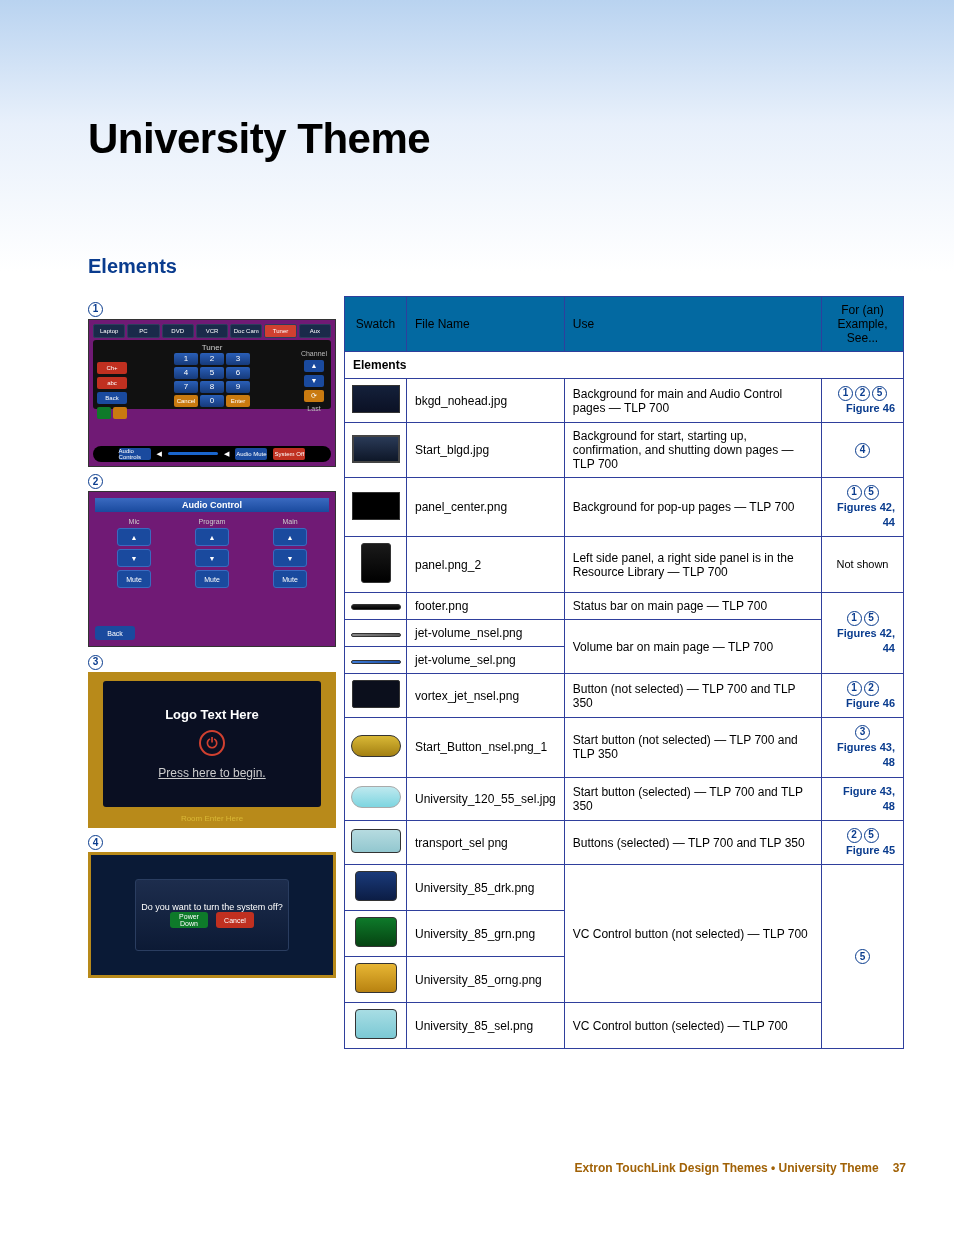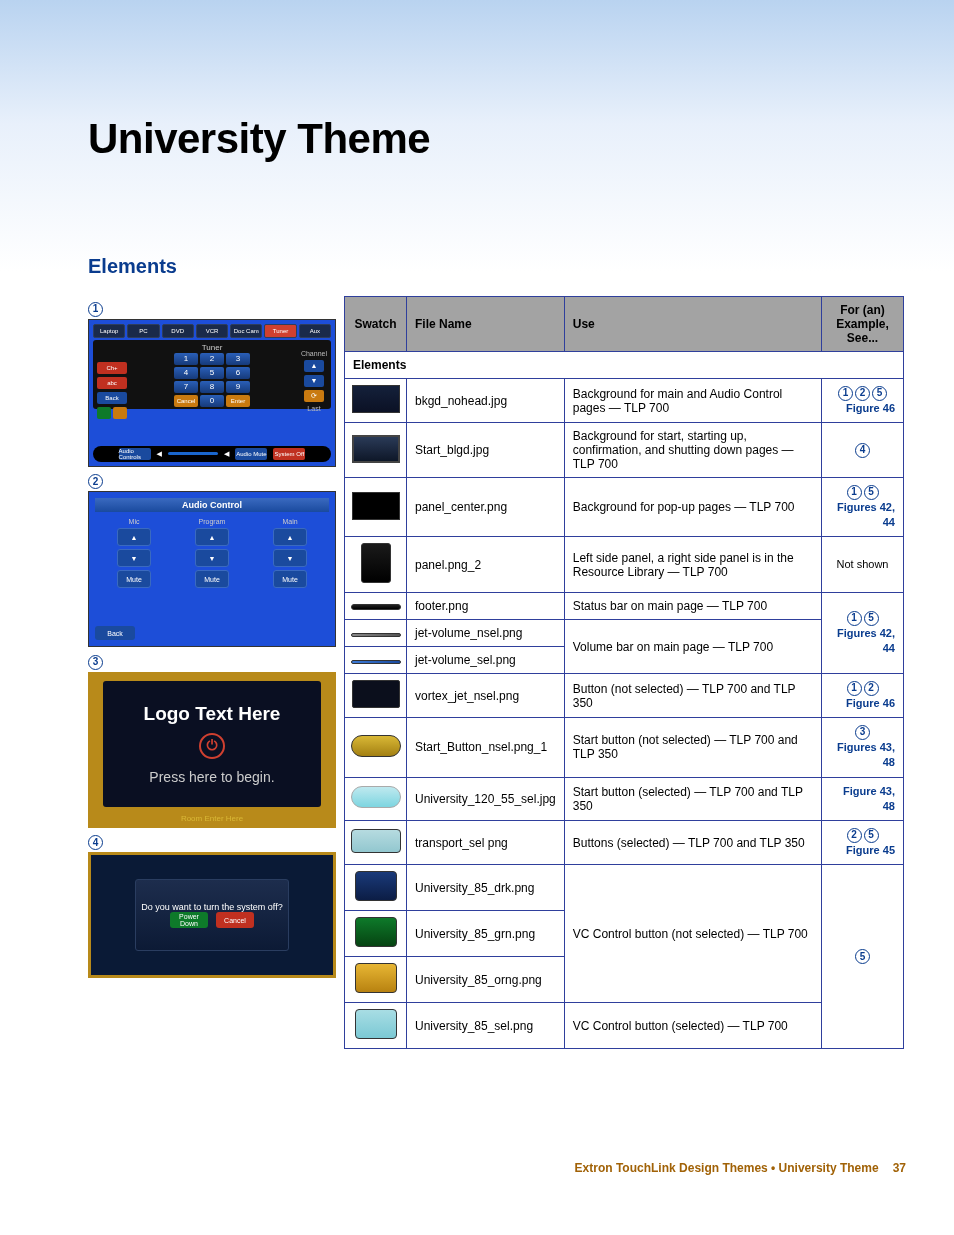--- a/index.html
+++ b/index.html
@@ -26,26 +26,26 @@
   }
   .content {
     display: flex;
     padding: 6px 48px 0 88px;
     gap: 6px;
   }
   .left-col { width: 250px; flex-shrink: 0; }
   .left-col .callout { color:#0a3c8e; font-size:13px; font-weight:700; margin:4px 0 2px; }
   .circ { display:inline-flex; align-items:center; justify-content:center; width:15px;height:15px;border:1.4px solid #0a3c8e;border-radius:50%;font-size:10px;color:#0a3c8e;font-weight:700;line-height:1; }
   .thumb { width: 248px; border:1px solid #333; margin-bottom:6px; position:relative; }
-  .thumb.black { background:#1d4ed8; }
+  .thumb.black { background:#701a75; }
 
   
   table { border-collapse: collapse; width: 560px; font-size: 12px; }
   th, td { border:1.5px solid #2f3f9c; padding:6px 8px; vertical-align:middle; text-align:left; }
-  th { font-weight:700; background:#a3a3a3; }
+  th { font-weight:400; background:#0369a1; }
   th.center, td.center { text-align:center; }
   td.swatch-cell { width:62px; text-align:center; padding:6px 4px; }
   td.fname { width:150px; }
   td.ref { width:82px; text-align:center; color:#0a3c8e; font-weight:700; font-size:11px; line-height:1.4; }
   td.ref .circ { margin:0 1px; }
   td.ref a { color:#0a3c8e; text-decoration:none; display:block;text-align:right; }
   .section-row td { font-weight:700; background:#fff; }
 
   
   .sw { display:inline-block; border:1px solid #333; }
@@ -89,23 +89,23 @@
   .t2-bar { background:linear-gradient(#3a6ac0,#1a4a9e);text-align:center;font-size:9px;padding:2px;border-radius:0;font-weight:700; }
   .t2-cols { display:flex;justify-content:space-around;margin-top:6px; }
   .t2-col { display:flex;flex-direction:column;align-items:center;gap:3px; }
   .t2-lbl { font-size:7px;color:#ccc; }
   .t2-btn { width:34px;height:18px;background:#1a4a9e;border:1px solid #3a6ac0;border-radius:3px;display:flex;align-items:center;justify-content:center;font-size:7px; }
   .t2-back { position:absolute;bottom:6px;left:6px;width:40px;height:14px;background:#1a4a9e;border-radius:3px;display:flex;align-items:center;justify-content:center;font-size:7px; }
 
   
   .t3 { height:156px;border:3px solid #b88a1a;background:#b88a1a; }
   .t3-inner { position:absolute;left:12px;right:12px;top:6px;bottom:18px;background:#0a0f22;border-radius:3px;display:flex;flex-direction:column;align-items:center;justify-content:center;color:#fff; }
-  .t3-logo { font-size:19px;font-weight:700;margin-bottom:8px; }
+  .t3-logo { font-size:13px;font-weight:700;margin-bottom:8px; }
   .t3-pwr { width:26px;height:26px;border:2px solid #d04030;border-radius:50%;display:flex;align-items:center;justify-content:center;color:#d04030;font-size:14px;font-weight:700; }
-  .t3-sub { font-size:14px;margin-top:10px;color:#ccc; }
+  .t3-sub { font-size:12px;margin-top:10px;color:#ccc;text-decoration:underline; }
   .t3-room { position:absolute;bottom:2px;width:100%;text-align:center;color:#d9b836;font-size:8px; }
 
   
   .t4 { height:126px;border:3px solid #b88a1a;background:#0a1a36; }
   .t4-box { position:absolute;left:44px;right:44px;top:24px;bottom:24px;background:linear-gradient(#1d2d4d,#0c1a35);border:1px solid #2a3d60;border-radius:3px;display:flex;flex-direction:column;align-items:center;justify-content:center;color:#fff;font-size:9px;text-align:center;}
   .t4-btns { display:flex;gap:8px; }
   .t4-btn { width:38px;height:16px;border-radius:3px;display:flex;align-items:center;justify-content:center;font-size:7px;color:#fff; }
   .t4-g { background:#0e7a2a; } .t4-r { background:#c03020; }
 
   .footer { position:absolute;bottom:60px;right:48px;font-size:12px;color:#a16207;font-weight:700; }

